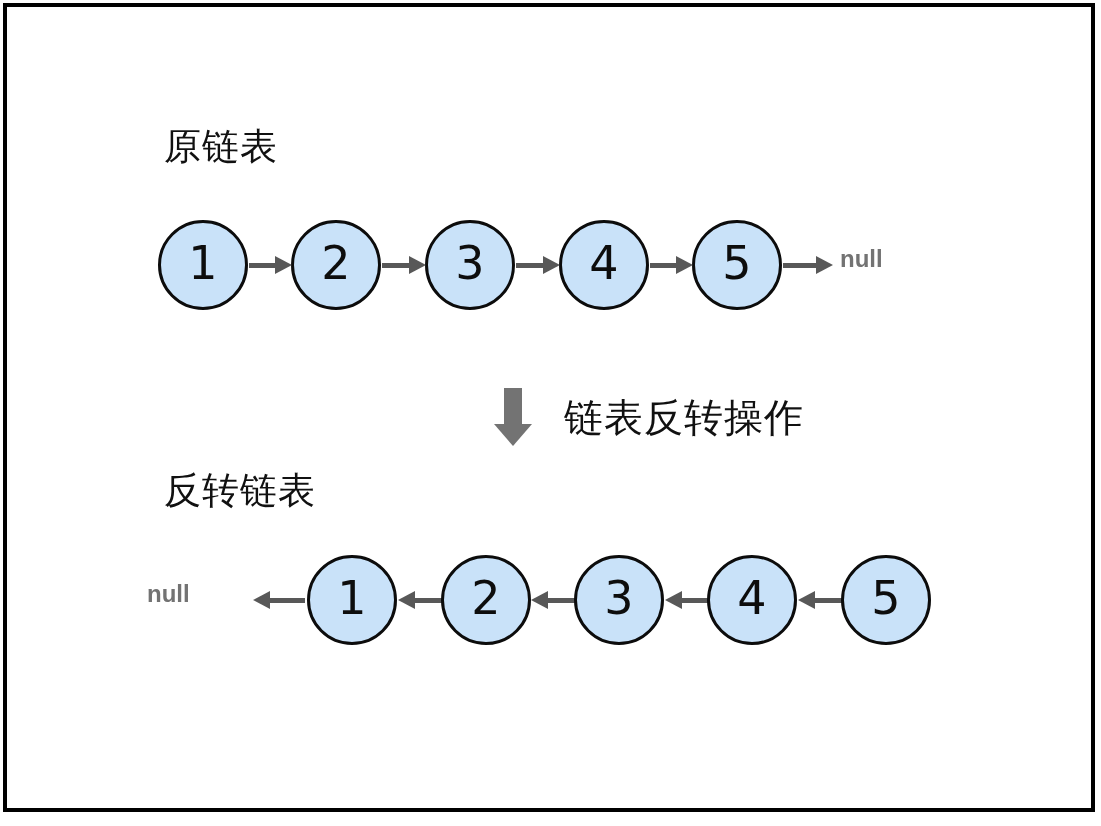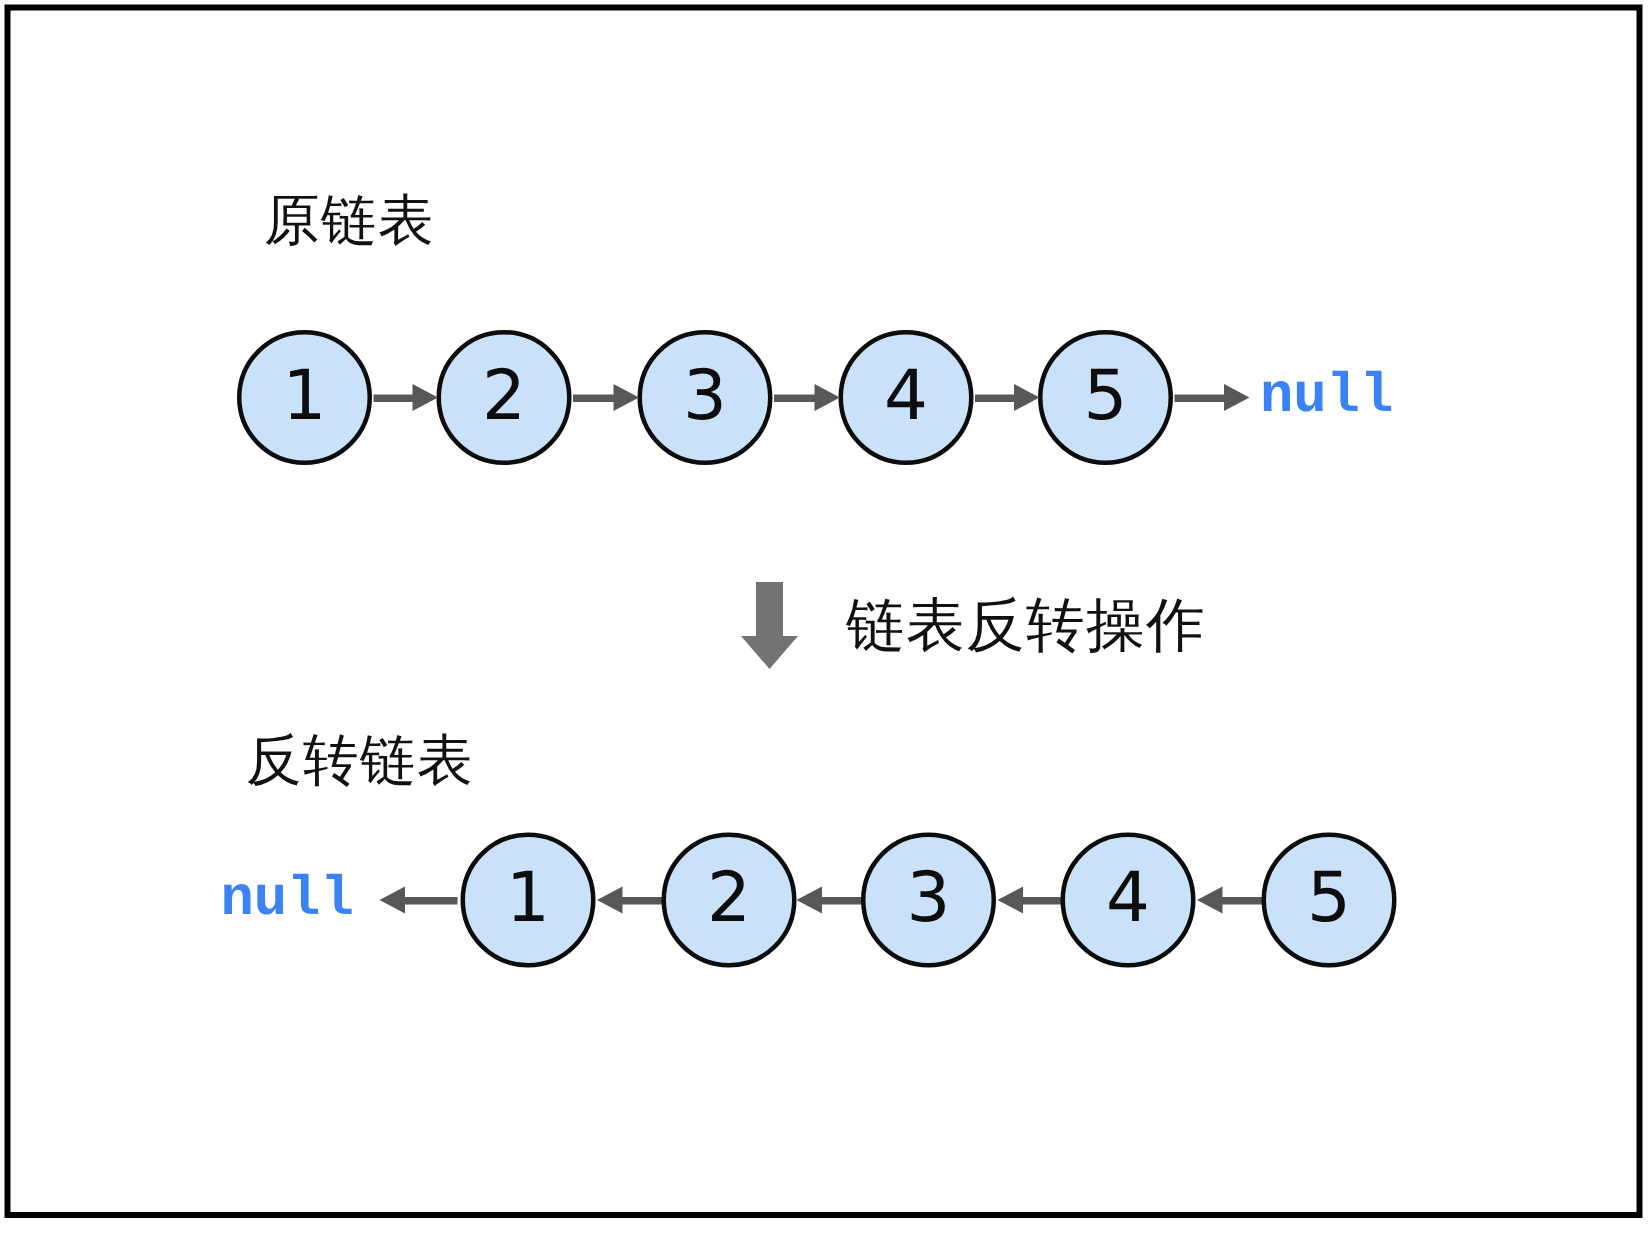--- a/index.html
+++ b/index.html
@@ -32,22 +32,22 @@
   
   .section-label {
     position: absolute;
     font-family: "DejaVu Sans", "Liberation Sans", sans-serif;
     font-size: 37px;
     line-height: 1;
     color: #111111;
     white-space: nowrap;
     letter-spacing: 1px;
   }
-  #label-original { left: 164px; top: 128px; margin-left: 12px; }
-  #label-reversed { left: 164px; top: 488px; }
+  #label-original { left: 164px; top: 128px; }
+  #label-reversed { left: 164px; top: 472px; }
 
   
   .node {
     position: absolute;
     width: 90px;
     height: 90px;
     border-radius: 50%;
     background: #c9e2f9;
     border: 3px solid #0c0c0c;
     box-sizing: border-box;
@@ -85,24 +85,24 @@
     border-left: 17px solid #585858;
   }
   .arrow-h.left .head {
     left: 0;
     border-right: 17px solid #585858;
   }
 
   
   .null-text {
     position: absolute;
-    font-family: Liberation Mono, monospace;
-    font-size: 37px;
+    font-family: Liberation Sans, sans-serif;
+    font-size: 24px;
     font-weight: bold;
-    color: #3b82f6;
+    color: #737373;
     line-height: 1;
     white-space: nowrap;
   }
   #null-head { left: 840px; top: 247px; }
   #null-tail { left: 147px; top: 582px; }
 
   
   .arrow-down {
     position: absolute;
     left: 494px;

